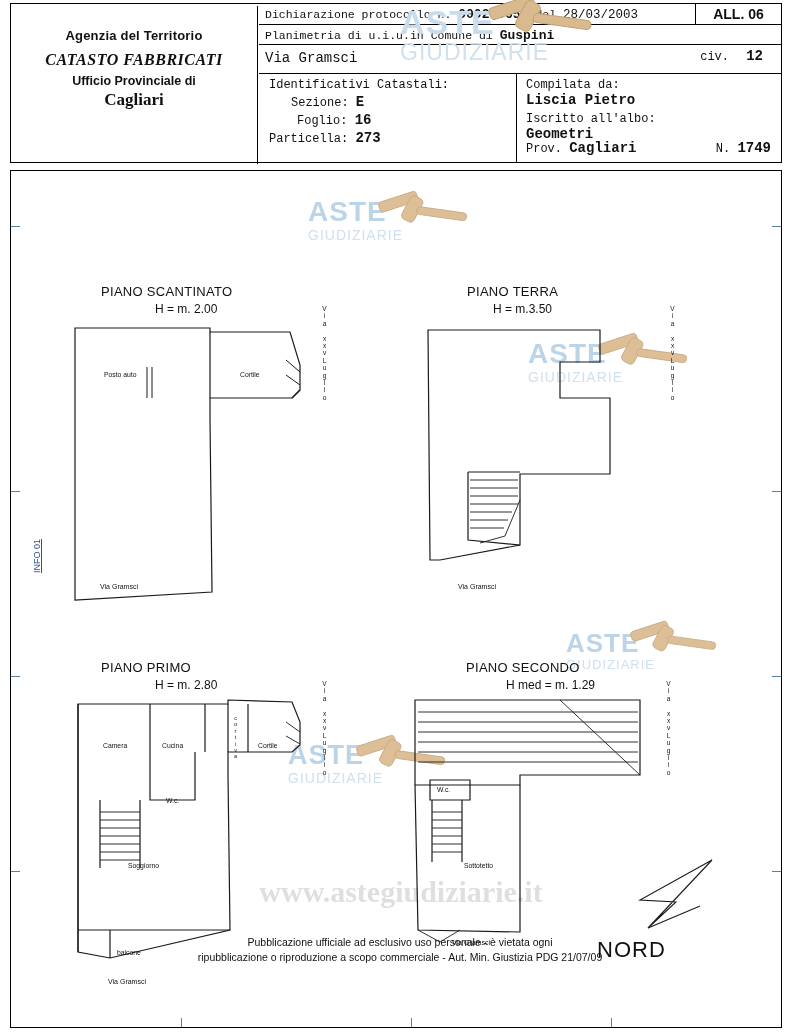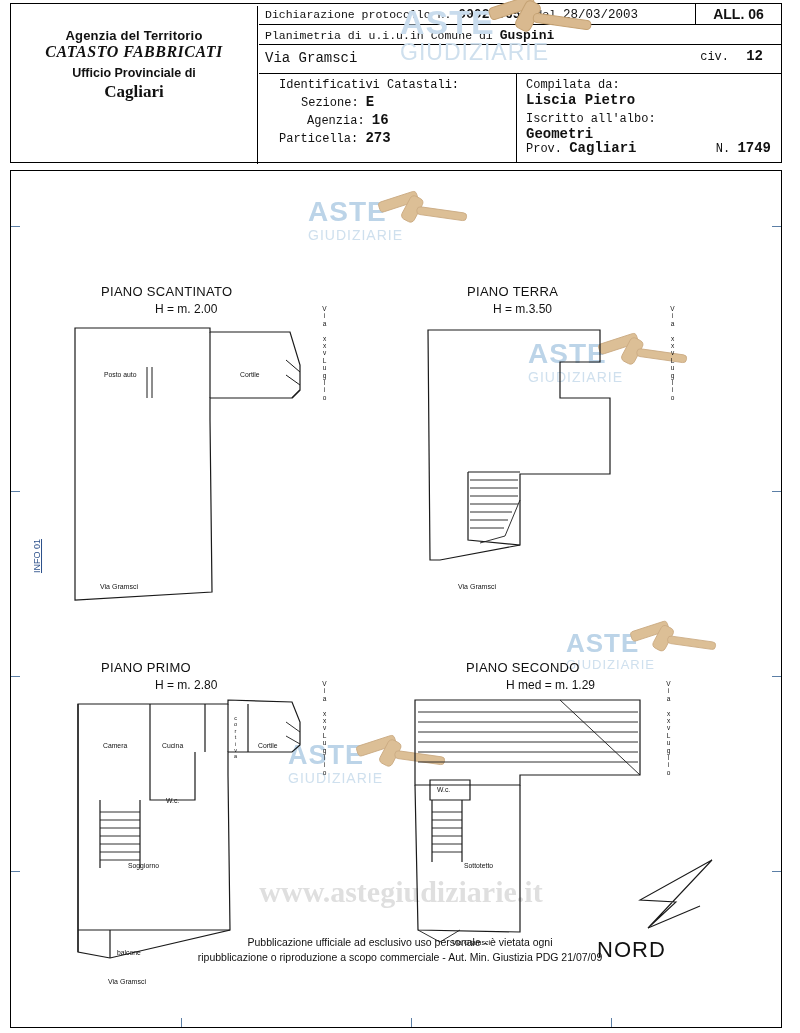--- a/index.html
+++ b/index.html
@@ -19,21 +19,21 @@
     position:absolute; left:10px; top:3px; width:772px; height:160px;
     border:1px solid #000;
   }
   .hdr-left {
     position:absolute; left:0; top:2px; width:247px; height:158px;
     border-right:1px solid #000;
     text-align:center;
     padding-top:22px;
   }
   .hdr-left .l1 { font-size:13px; font-weight:bold; font-family:"Liberation Sans",sans-serif; letter-spacing:0.2px;}
-  .hdr-left .l2 { font-size:16px; font-weight:bold; font-style:italic; font-family:"Liberation Serif",serif; margin-top:0; letter-spacing:0.5px;}
+  .hdr-left .l2 { font-size:16px; font-weight:bold; font-style:italic; font-family:"Liberation Serif",serif; margin-top:8px; letter-spacing:0.5px;}
   .hdr-left .l3 { font-size:12.5px; font-weight:bold; margin-top:5px;}
   .hdr-left .l4 { font-size:17px; font-weight:bold; font-family:"Liberation Serif",serif; margin-top:2px;}
 
   .hdr-right { position:absolute; left:248px; top:0; right:0; height:158px; }
 
   .row-dich {
     position:absolute; left:0; top:0; right:0; height:21px;
     border-bottom:1px solid #000;
     font-family:"Liberation Mono", monospace; font-size:11.5px;
     padding:3px 0 0 6px; white-space:nowrap;
@@ -56,21 +56,21 @@
     font-family:"Liberation Mono", monospace; font-size:14px;
     padding:5px 0 0 6px; white-space:nowrap;
   }
   .civ { position:absolute; right:52px; top:46px; font-family:"Liberation Mono",monospace; font-size:12px;}
   .civnum { position:absolute; right:18px; top:44px; font-family:"Liberation Mono",monospace; font-size:14px; font-weight:bold;}
 
   .row-ident {
     position:absolute; left:0; top:70px; width:258px; bottom:0;
     border-right:1px solid #000;
     font-family:"Liberation Mono", monospace; font-size:12px;
-    padding:4px 0 0 20px;
+    padding:4px 0 0 10px;
   }
   .row-ident .big { font-size:14px; font-weight:bold; }
   .idline { margin-top:2px; white-space:nowrap; }
   .idline .lbl { display:inline-block; }
 
   .row-comp {
     position:absolute; left:259px; top:70px; right:0; bottom:0;
     font-family:"Liberation Mono", monospace; font-size:12px;
     padding:4px 0 0 8px;
   }
@@ -184,21 +184,21 @@
       <div class="civ">civ.</div>
       <div class="civnum">12</div>
 
       <div class="row-ident">
         <div>Identificativi Catastali:</div>
         <div class="idline" style="padding-left:22px;">
           <span class="lbl">Sezione:</span>
           <span class="big">E</span>
         </div>
         <div class="idline" style="padding-left:28px;">
-          <span class="lbl">Agenzia:</span>
+          <span class="lbl">Foglio:</span>
           <span class="big">16</span>
         </div>
         <div class="idline">
           <span class="lbl">Particella:</span>
           <span class="big">273</span>
         </div>
       </div>
 
       <div class="row-comp">
         <div>Compilata da:</div>

